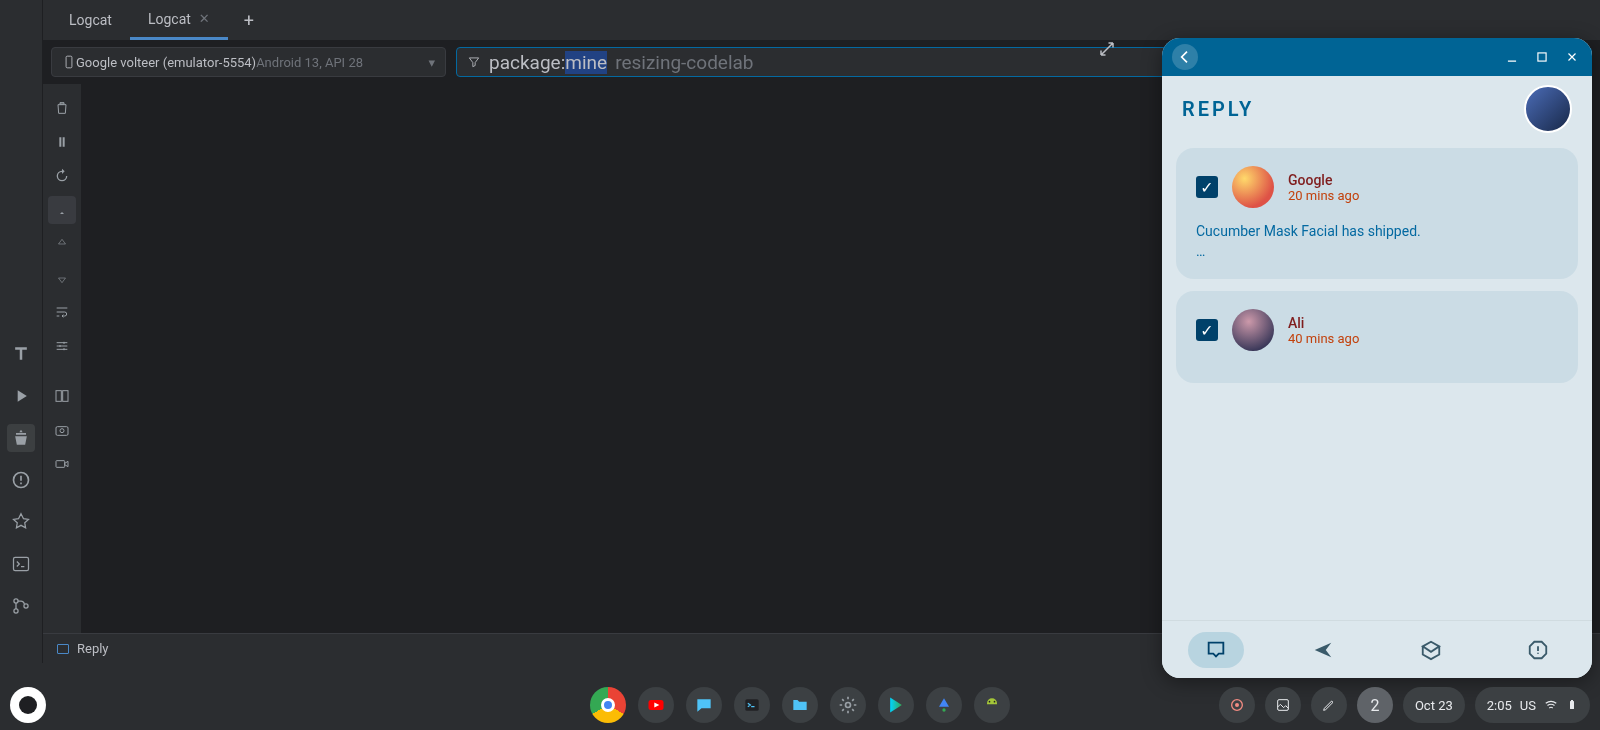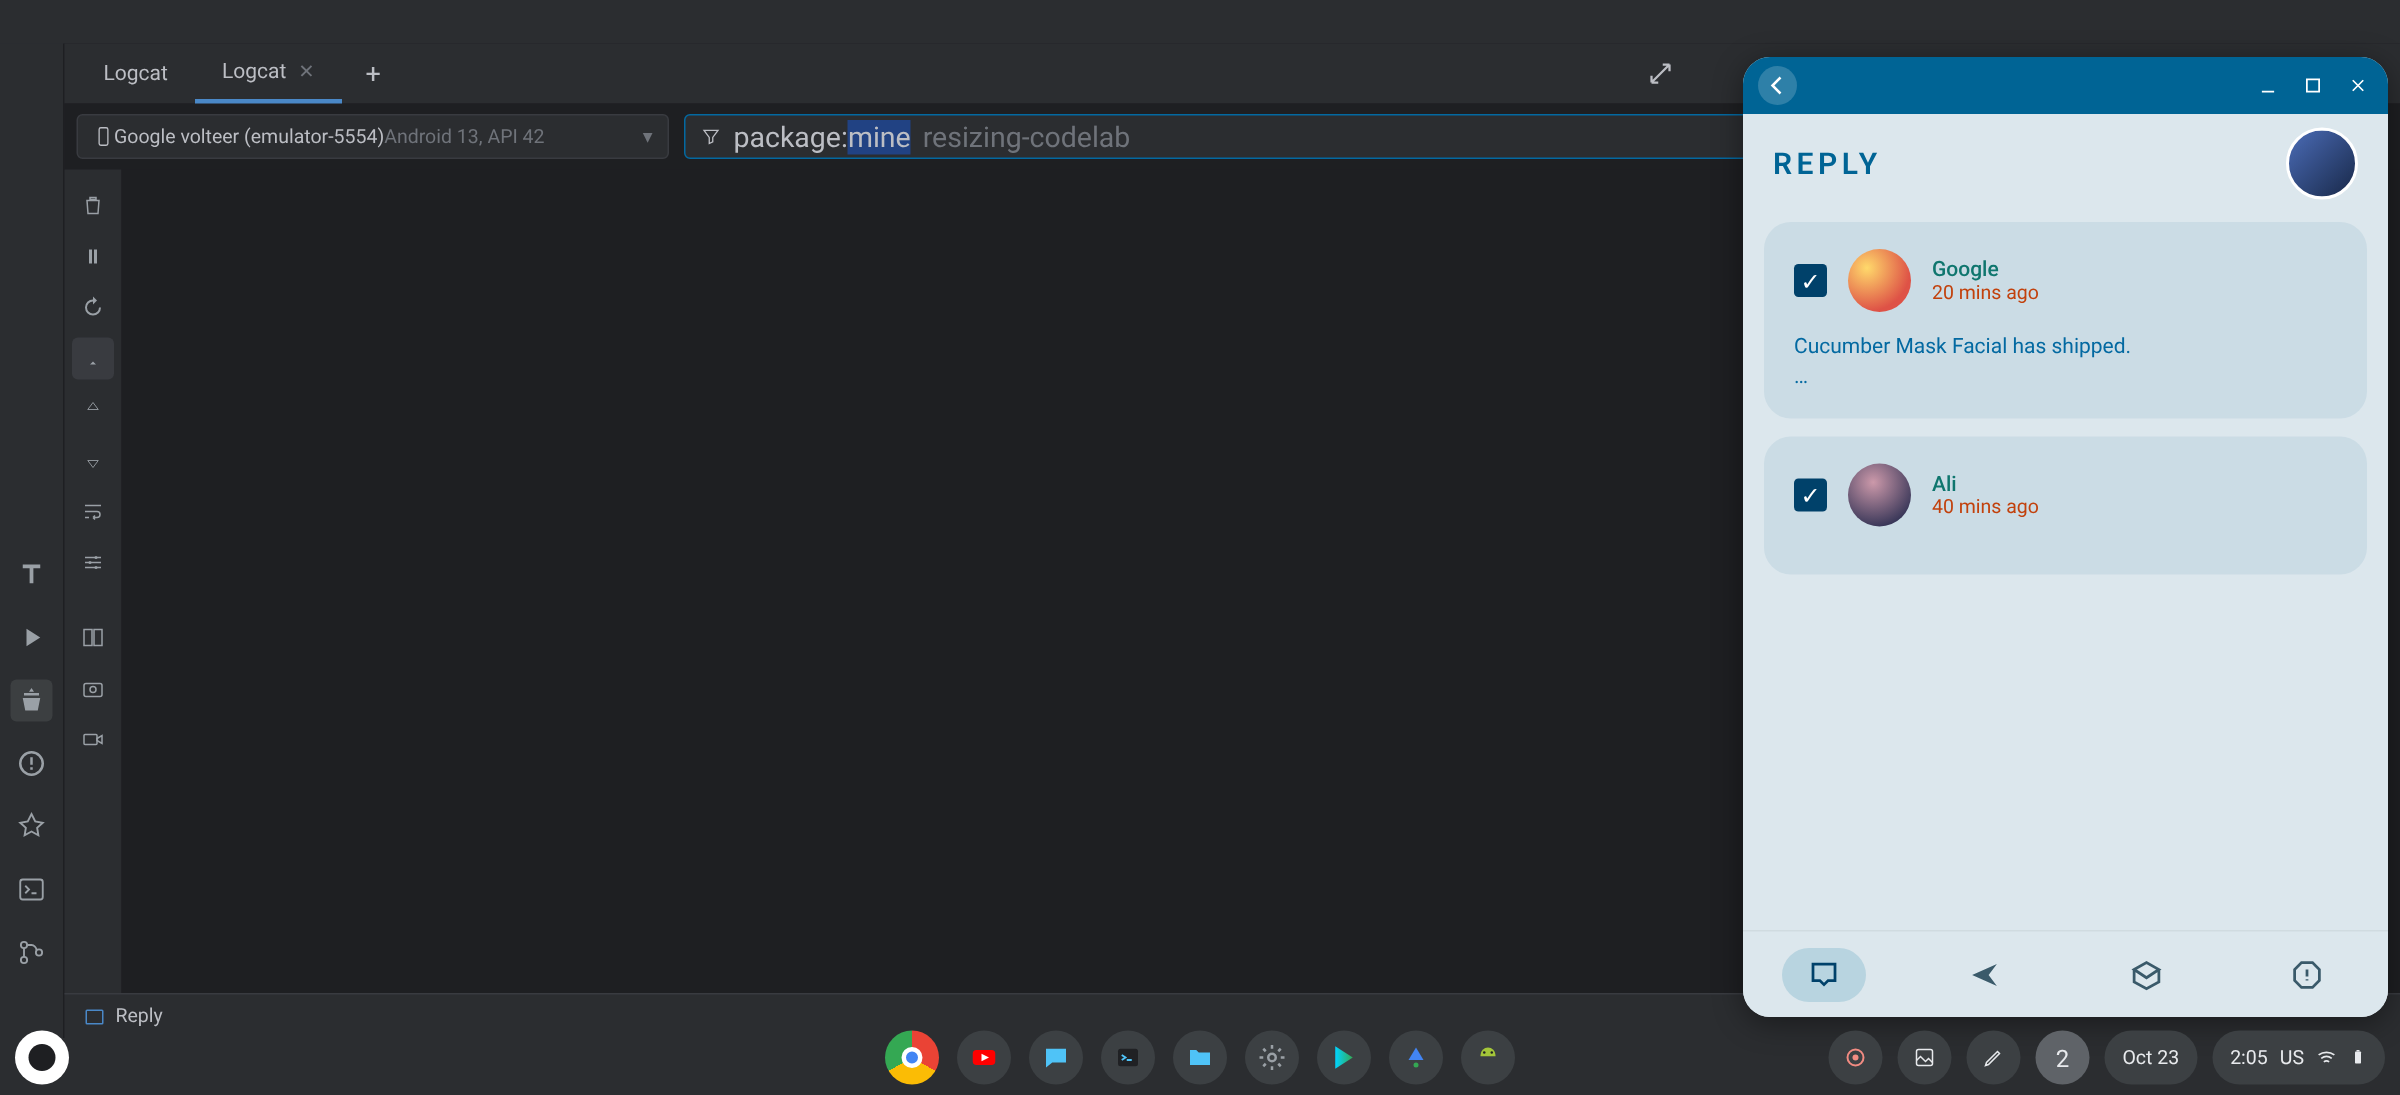--- a/index.html
+++ b/index.html
@@ -1,18 +1,18 @@
 <!DOCTYPE html>
 <html><head>
 <meta charset="utf-8">
 <style>
 * { margin: 0; padding: 0; box-sizing: border-box; font-family: -apple-system, BlinkMacSystemFont, "Segoe UI", Roboto, sans-serif; }
 body { background: #2b2d30; color: #bcbec4; width: 1600px; height: 730px; overflow: hidden; position: relative; }
 
-.ide-container { display: flex; height: 663px; margin-top: 29px; }
+.ide-container { display: flex; height: 663px; }
 
 .left-rail { width: 43px; background: #2b2d30; border-right: 1px solid #1e1f22; display: flex; flex-direction: column; align-items: center; padding-top: 340px; gap: 14px; }
 .left-rail .rail-icon { width: 28px; height: 28px; display: flex; align-items: center; justify-content: center; color: #9aa0a6; border-radius: 4px; cursor: pointer; }
 .left-rail .rail-icon.active { background: #3c3f41; }
 .left-rail .rail-icon svg { width: 20px; height: 20px; }
 
 .main-area { flex: 1; display: flex; flex-direction: column; background: #1e1f22; }
 .tabs-row { height: 40px; background: #2b2d30; display: flex; align-items: center; gap: 0; padding-left: 8px; }
 .tab { padding: 0 18px; height: 40px; display: flex; align-items: center; gap: 8px; color: #bcbec4; font-size: 14px; cursor: pointer; position: relative; }
 .tab.selected { border-bottom: 3px solid #4a88c7; }
@@ -47,21 +47,21 @@
 
 .emu-header { height: 66px; display: flex; align-items: center; padding: 0 20px; }
 .emu-header .title { color: #006495; font-size: 20px; font-weight: 600; letter-spacing: 3px; }
 .emu-header .avatar { margin-left: auto; width: 48px; height: 48px; border-radius: 50%; background: linear-gradient(135deg,#4b6cb7,#182848); border: 2px solid #fff; }
 
 .emu-list { flex: 1; overflow: hidden; padding: 6px 14px; display: flex; flex-direction: column; gap: 12px; }
 .card { background: #cbdce5; border-radius: 18px; padding: 18px 20px; }
 .card-head { display: flex; align-items: center; gap: 14px; margin-bottom: 14px; }
 .card-head .check { width: 22px; height: 22px; background: #00416a; border-radius: 3px; display: flex; align-items: center; justify-content: center; color: #fff; }
 .card-head .av { width: 42px; height: 42px; border-radius: 50%; background: #87ceeb; }
-.card-head .meta .name { font-size: 14px; color: #0f766e; font-weight: 500; }
+.card-head .meta .name { font-size: 14px; color: #7f1d1d; font-weight: 500; }
 .card-head .meta .time { font-size: 13px; color: #c2410c; }
 .card .subject { font-size: 17px; color: #1a2a32; margin-bottom: 8px; }
 .card .body { font-size: 14px; color: #0369a1; line-height: 1.4; }
 
 .emu-bottom-nav { height: 58px; background: #dce7ed; display: flex; align-items: center; justify-content: space-around; border-top: 1px solid rgba(0,0,0,.05); }
 .nav-item { width: 56px; height: 36px; display: flex; align-items: center; justify-content: center; border-radius: 18px; color: #3a5a6a; }
 .nav-item.selected { background: #b8d4e0; color: #00416a; }
 
 .resize-handle { position: absolute; top: 40px; left: 1098px; color: #bcbec4; }
 
@@ -135,21 +135,21 @@
       </div>
       <div class="tab-add">+</div>
     </div>
 
     <div class="filter-row">
       <div class="device-select">
         <svg width="14" height="14" viewBox="0 0 24 24">
             <rect x="7" y="2" width="10" height="20" rx="2" fill="none" stroke="currentColor" stroke-width="1.5"></rect>
           </svg>
         <span>Google volteer (emulator-5554)</span>
-        <span class="hint">Android 13, API 42</span>
+        <span class="hint">Android 13, API 28</span>
         <span class="chev">▾</span>
       </div>
       <div class="filter-input">
         <svg width="14" height="14" viewBox="0 0 24 24">
             <path d="M4 5h16l-6 8v5l-4 2v-7L4 5z" fill="none" stroke="currentColor" stroke-width="1.5"></path>
           </svg>
         <span class="pkg"><span>package:</span><span class="highlight">mine</span></span>
         <span class="query">resizing-codelab</span>
       </div>
     </div>

